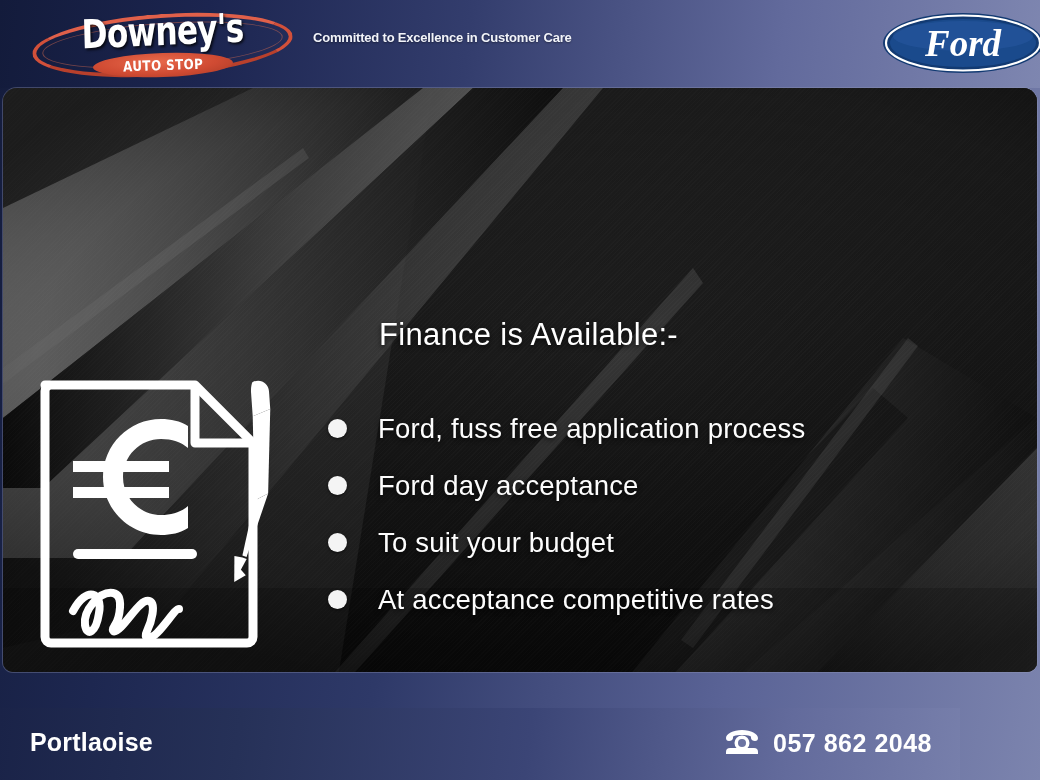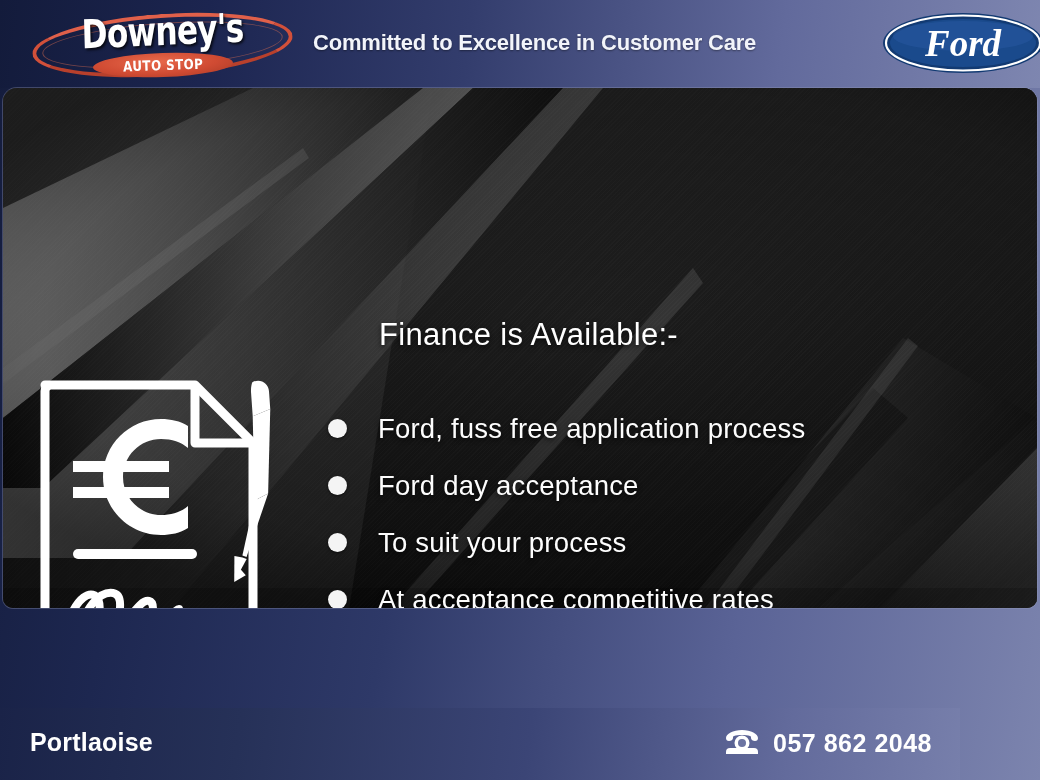--- a/index.html
+++ b/index.html
@@ -90,21 +90,21 @@
     font-size: 14px;
     color: #ffffff;
     letter-spacing: 0.5px;
     transform: scaleX(0.85);
     white-space: nowrap;
   }
   .tagline {
     position: absolute;
     left: 313px;
     top: 30px;
-    font-size: 22px;
+    font-size: 13px;
     font-weight: bold;
     color: #f2f4fa;
     letter-spacing: -0.2px;
     white-space: nowrap;
     text-shadow: 0 1px 2px rgba(0,0,0,0.4);
   }
   .ford-logo {
     position: absolute;
     left: 882px;
     top: 12px;
@@ -112,21 +112,21 @@
     height: 62px;
     font-weight: bold;
   }
 
   
   .panel {
     position: absolute;
     left: 3px;
     top: 88px;
     width: 1034px;
-    height: 520px;
+    height: 584px;
     border-radius: 14px 14px 10px 10px;
     overflow: hidden;
     background: #2c2c2c;
     box-shadow: 0 0 0 1px rgba(150,155,185,0.35);
   }
   .panel-bg { position: absolute; inset: 0; }
   .texture {
     position: absolute;
     inset: 0;
     background-image: repeating-linear-gradient(135deg,
@@ -356,21 +356,21 @@
       <li>
         <span class="bullet-dot"></span>
         <span class="bullet-text">Ford, fuss free application process</span>
       </li>
       <li>
         <span class="bullet-dot"></span>
         <span class="bullet-text">Ford day acceptance</span>
       </li>
       <li>
         <span class="bullet-dot"></span>
-        <span class="bullet-text">To suit your process</span>
+        <span class="bullet-text">To suit your budget</span>
       </li>
       <li>
         <span class="bullet-dot"></span>
         <span class="bullet-text">At acceptance competitive rates</span>
       </li>
     </ul>
   </div>
 
   <div class="footer">
     <div class="footer-location">Portlaoise</div>

